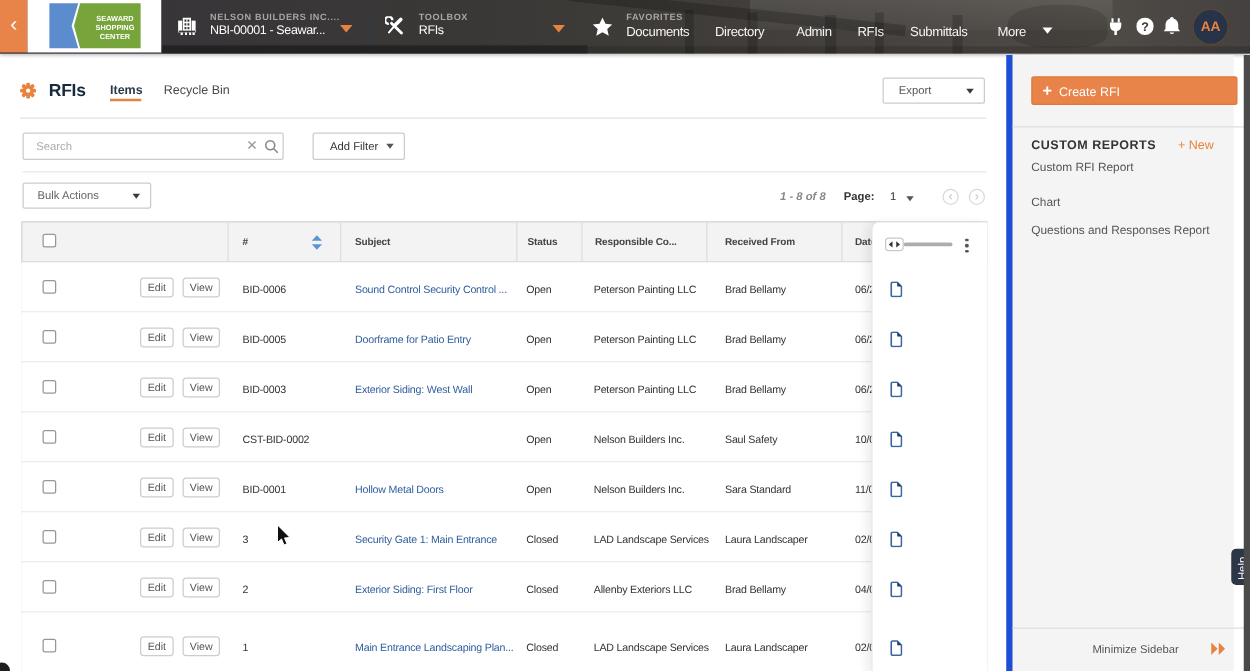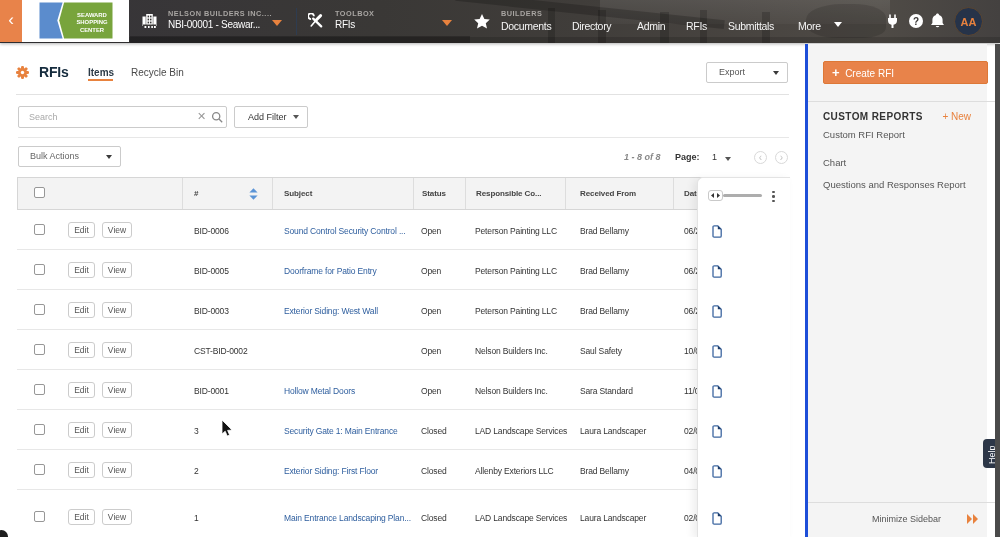--- a/index.html
+++ b/index.html
@@ -27,59 +27,59 @@
 
 .title { position:absolute; left:39px; top:64px; font-size:14px; letter-spacing:-0.2px; font-weight:bold; color:#152b3d;}
 .tab1 { position:absolute; left:88px; top:67px; font-size:10px; font-weight:bold; color:#2b3a47;}
 .tab1u { position:absolute; left:88px; top:79px; width:25px; height:2px; background:#e8823e;}
 .tab2 { position:absolute; left:131px; top:67px; font-size:10px; color:#4a4a4a;}
 .hr1 { position:absolute; left:16px; top:94px; width:773px; height:1px; background:#e2e2e2;}
 .btn { position:absolute; background:#fff; border:1px solid #cbcbcb; border-radius:2px; color:#444; }
 .export { left:706px; top:62px; width:82px; height:21px; font-size:9px; line-height:19px; padding-left:12px; color:#555;}
 .search { left:18px; top:106px; width:209px; height:22px; }
 .search .ph { position:absolute; left:10px; top:5px; font-size:9px; color:#a9a9a9;}
-.addf { left:234px; top:106px; width:74px; height:22px; font-size:9px; line-height:20px; padding-left:13px; color:#333;}
+.addf { left:250px; top:106px; width:74px; height:22px; font-size:9px; line-height:20px; padding-left:13px; color:#333;}
 .hr2 { position:absolute; left:18px; top:137px; width:771px; height:1px; background:#e7e7e7;}
 .bulk { left:18px; top:146px; width:103px; height:21px; font-size:9px; line-height:19px; padding-left:11px; color:#666;}
 .caret-d { position:absolute; width:0; height:0; border-left:3.5px solid transparent; border-right:3.5px solid transparent; border-top:4.5px solid #3a3a3a; }
 .pgtxt { position:absolute; top:152px; font-size:9px; color:#888; font-style:italic;font-weight:bold;}
 .pgbold { position:absolute; top:152px; font-size:9px; color:#333; font-weight:bold;}
 .pgnum { position:absolute; top:152px; font-size:9px; color:#333;}
 .pgcirc { position:absolute; top:151px; width:13px; height:13px; border:1px solid #d9d9d9; border-radius:50%; color:#c4c4c4; font-size:10px; line-height:11px; text-align:center;}
 
 
 .tbl { position:absolute; left:17px; top:177px; width:773px; height:360px; border:1px solid #d6d6d6; border-bottom:none; background:#fff;}
 .thead { position:absolute; left:17px; top:177px; width:773px; height:33px; background:#f3f3f3; border:1px solid #d6d6d6;}
 .th { position:absolute; top:184px; font-size:8px; letter-spacing:-0.1px; font-weight:bold; color:#444; white-space:nowrap; line-height:20px;}
 .thline { position:absolute; top:178px; width:1px; height:31px; background:#ddd;}
 .cb { position:absolute; width:11px; height:11px; border:1px solid #979797; border-radius:2px; background:#fff;}
 .row { position:absolute; left:17px; width:680px; height:40px; background:#fff; border-bottom:1px solid #e7e7e7;}
 .row span { position:absolute; top:1px; font-size:8.5px; letter-spacing:-0.15px; color:#333; line-height:40px; white-space:nowrap;}
 .row .cbx { position:absolute; left:17px; top:14px; width:11px; height:11px; border:1px solid #979797; border-radius:2px;}
-.row .b1, .row .b2 { position:absolute; top:12px; height:16px; border:1px solid #ccc; border-radius:3px; background:#fff; font-size:8.5px; color:#555; text-align:center; line-height:14px;}
+.row .b1, .row .b2 { position:absolute; top:12px; height:16px; border:1px solid #ccc; border-radius:3px; background:#fff; font-size:8.5px; color:#555; text-align:center; line-height:14px;margin-left:44px;}
 .row .b1 { left:51px; width:27px;}
 .row .b2 { left:85px; width:30px;}
 .row .num { left:177px; }
 .row .subj { left:267px; color:#2e5e9e; }
 .row .stat { left:404px; }
 .row .resp { left:458px; }
 .row .recv { left:563px; }
 .row .date { left:667px; }
 
 
 .ovl { position:absolute; left:697px; top:177px; width:93px; height:360px; background:#fff;
   border-left:1px solid #e3e3e3; border-top:1px solid #e3e3e3; border-radius:6px 0 0 0; box-shadow:-4px 2px 8px rgba(0,0,0,.07);}
 .slider-h { position:absolute; left:10px; top:12px; width:15px; height:11px; border:1px solid #c9c9c9; border-radius:3px; background:#fff;}
 .slider-t { position:absolute; left:25px; top:16px; width:39px; height:3px; background:#adadad; border-radius:2px;}
 .dots { position:absolute; left:74px; top:12.5px; width:3px; height:12px;}
 .dots i { position:absolute; left:0; width:2.6px; height:2.6px; background:#555; border-radius:50%;}
 .ficon { position:absolute; left:14px; }
 
 
-.sbar { position:absolute; left:805px; top:44px; width:182px; height:493px; background:#f4f4f4; border-left:3px solid #1d4ed8;}
+.sbar { position:absolute; left:805px; top:44px; width:182px; height:493px; background:#f4f4f4; border-left:5px solid #1d4ed8;}
 .crfi { position:absolute; left:15px; top:17px; width:165px; height:23px; background:#e8834a; border:1px solid #dd7837; border-radius:2px; color:#fff; font-size:10px; line-height:21px; padding-left:8px;}
 .shr1 { position:absolute; left:0; top:57px; width:195px; height:1px; background:#ddd;}
 .srep { position:absolute; left:15px; top:67px; font-size:10px; font-weight:bold; color:#333; letter-spacing:.4px;}
 .snew { position:absolute; right:16px; top:67px; font-size:10px; color:#e8823e;}
 .slink { position:absolute; left:15px; font-size:9.5px; color:#555;}
 .shr2 { position:absolute; left:0; top:458px; width:195px; height:1px; background:#ddd;}
 .smin { position:absolute; left:64px; top:470px; font-size:9px; color:#555;}
 .help { position:absolute; left:175px; top:395px; width:20px; height:29px; background:#2c3647; border-radius:4px 0 0 4px;}
 .help div { position:absolute; left:4px; top:25px; color:#fff; font-size:9px; transform:rotate(-90deg); transform-origin:0 0; white-space:nowrap; }
 </style>
@@ -139,21 +139,21 @@
     <line x1="5.2" y1="5.6" x2="13.2" y2="13.4" stroke="#fff" stroke-width="2.3" stroke-linecap="round"></line>
     <path d="M 5.9 3.2 A 2.9 2.9 0 1 0 3.1 6.1" fill="none" stroke="#fff" stroke-width="1.9"></path>
   </svg>
   <div class="hlabel" style="left:335px;">TOOLBOX</div>
   <div class="hmain" style="left:335px;">RFIs</div>
   <div class="caret-o" style="left:442px;top:20px;"></div>
 
   <svg class="hicon" style="left:474px;top:14px" width="16" height="15" viewBox="0 0 16 15">
     <polygon points="8,0 10.4,5 15.8,5.6 11.8,9.2 13,14.6 8,11.8 3,14.6 4.2,9.2 0.2,5.6 5.6,5" fill="#fff"></polygon>
   </svg>
-  <div class="hlabel" style="left:501px;">BUILDERS</div>
+  <div class="hlabel" style="left:501px;">FAVORITES</div>
   <div class="navitem" style="left:501px;">Documents</div>
   <div class="navitem" style="left:572px;">Directory</div>
   <div class="navitem" style="left:637px;">Admin</div>
   <div class="navitem" style="left:686px;">RFIs</div>
   <div class="navitem" style="left:728px;">Submittals</div>
   <div class="navitem" style="left:798px;">More</div>
   <div class="caret-w" style="left:834px;top:22px;"></div>
 
   <svg class="hicon" style="left:886px;top:14px" width="13" height="15" viewBox="0 0 13 15">
     <g stroke="#fff" stroke-width="1.6" fill="none">

